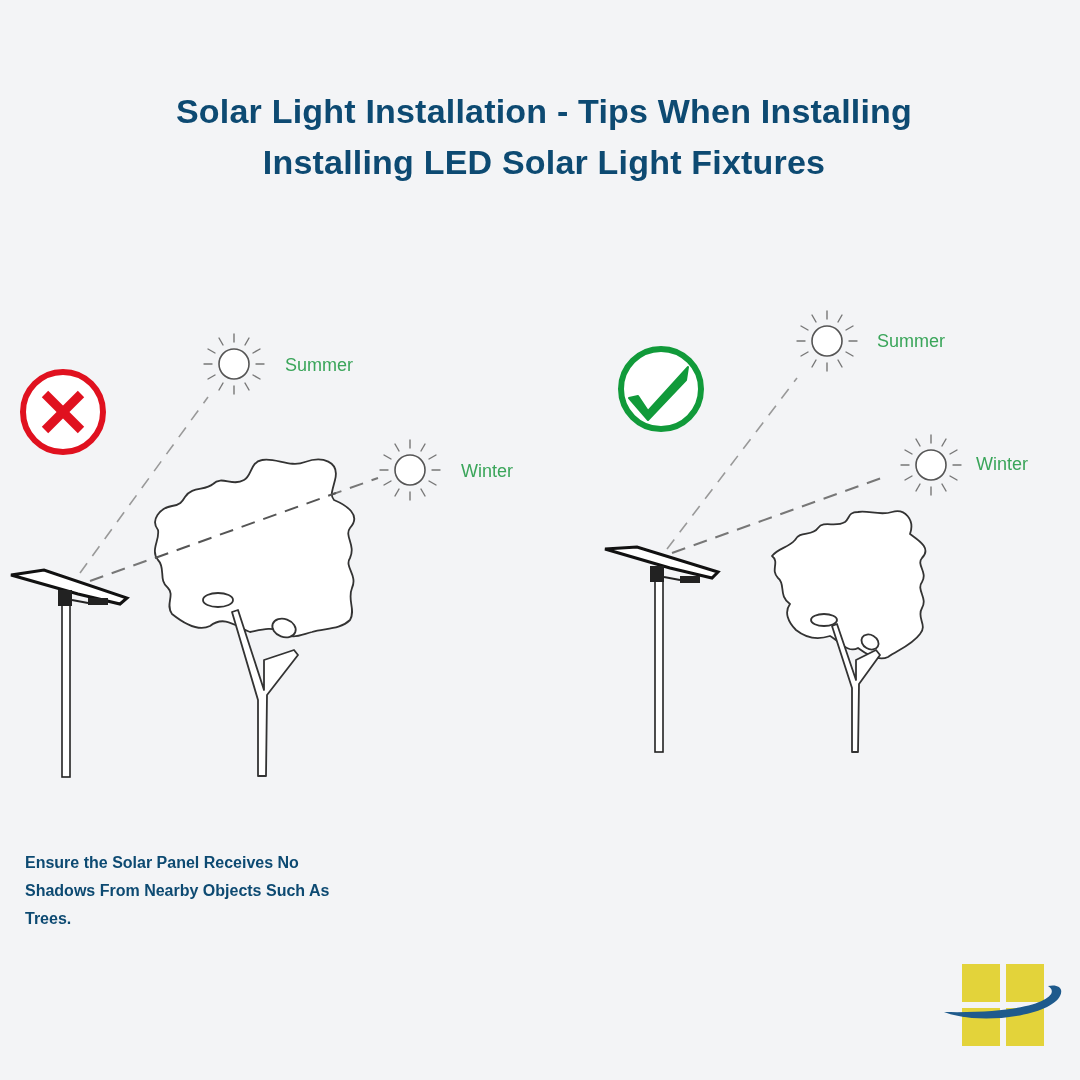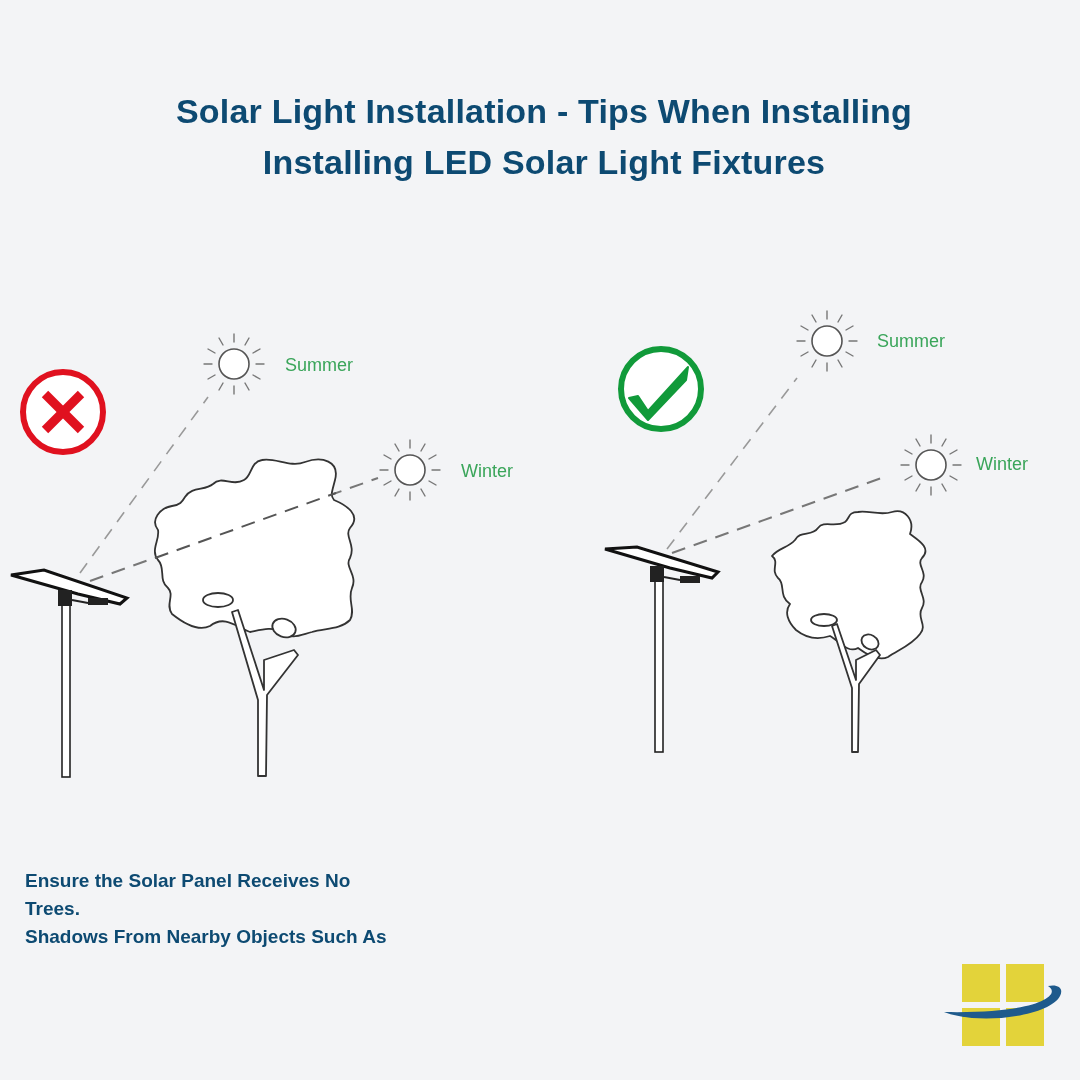--- a/index.html
+++ b/index.html
@@ -1,19 +1,19 @@
 <!DOCTYPE html>
 <html><head>
 <meta charset="utf-8">
 <style>
   html, body { margin:0; padding:0; }
   body { width:1080px; height:1080px; background:#f3f4f6; position:relative; overflow:hidden; font-family:"Liberation Sans", sans-serif; }
   .title { position:absolute; left:4px; top:86px; width:1080px; text-align:center; color:#0d4a72; font-weight:bold; font-size:34px; line-height:51px; letter-spacing:0.2px; }
   .title div { display:block; }
-  .caption { position:absolute; left:25px; top:867px; width:500px; color:#0d4a72; font-weight:bold; font-size:19px; line-height:28px; }
+  .caption { position:absolute; left:25px; top:849px; width:500px; color:#0d4a72; font-weight:bold; font-size:16px; line-height:28px; }
   svg.scene { position:absolute; left:0; top:0; }
   .label { font-family:"Liberation Sans", sans-serif; font-size:18px; fill:#3aa55a; }
 </style>
 </head>
 <body>
 
 <div class="title">
   <div>Solar Light Installation - Tips When Installing</div>
   <div>Installing LED Solar Light Fixtures</div>
 </div>
@@ -119,15 +119,15 @@
     <rect x="962" y="964" width="38" height="38" fill="#e3d33a"></rect>
     <rect x="1006" y="964" width="38" height="38" fill="#e3d33a"></rect>
     <rect x="962" y="1008" width="38" height="38" fill="#e3d33a"></rect>
     <rect x="1006" y="1008" width="38" height="38" fill="#e3d33a"></rect>
     <path d="M944 1012 C980 1026 1050 1016 1060 996 C1064 988 1058 984 1048 986 C1062 994 1040 1014 944 1012 Z" fill="#1e5a8c"></path>
   </g>
 </svg>
 
 <div class="caption">
   <div>Ensure the Solar Panel Receives No</div>
+  <div>Shadows From Nearby Objects Such As</div>
   <div>Trees.</div>
-  <div>Shadows From Nearby Objects Such As</div>
 </div>
 
 </body></html>

